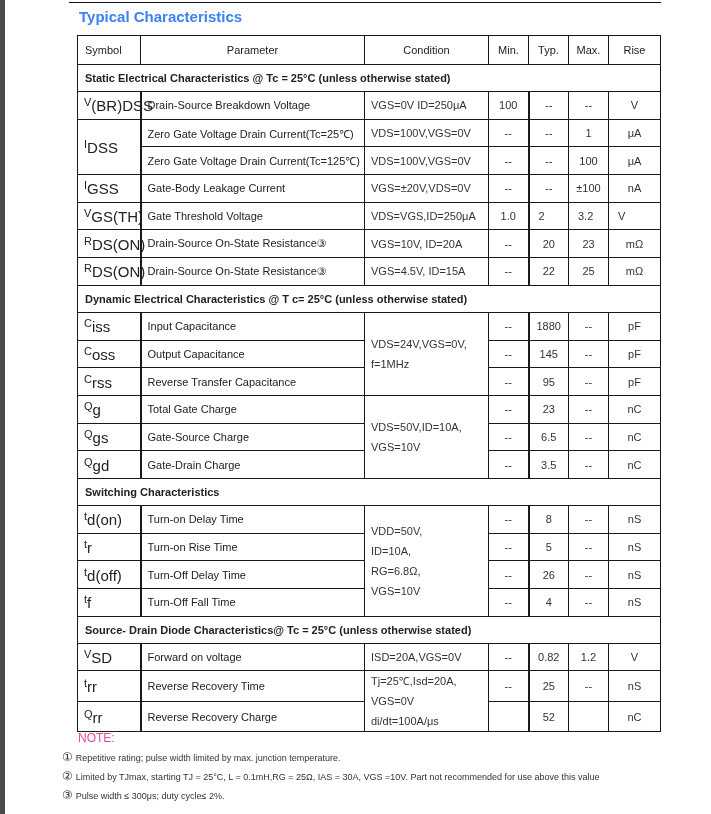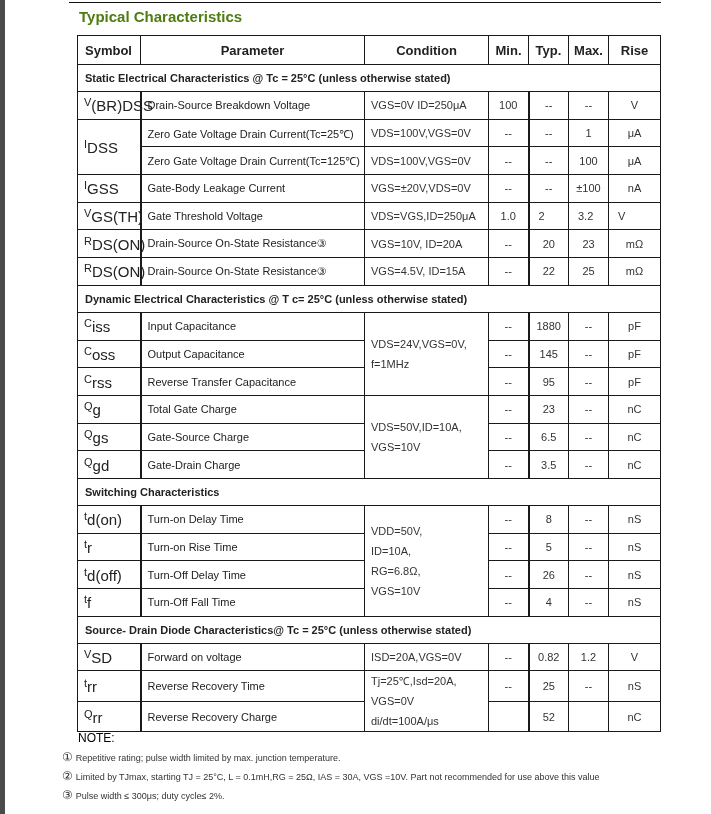--- a/index.html
+++ b/index.html
@@ -2,39 +2,39 @@
 <html><head>
 <meta charset="utf-8">
 <style>
   html, body { margin: 0; padding: 0; }
   body {
     width: 711px; height: 814px; background: #ffffff; position: relative; overflow: hidden;
     font-family: "Liberation Sans", sans-serif; color: #222;
   }
   .left-bar { position: absolute; left: 0; top: 0; width: 5px; height: 814px; background: #4a4a4a; }
   .top-rule { position: absolute; left: 69px; top: 2px; width: 592px; height: 1px; background: #111; }
-  .title { position: absolute; left: 79px; top: 8px; font-weight: bold; font-size: 15px; color: #4d7c0f; }
+  .title { position: absolute; left: 79px; top: 8px; font-weight: bold; font-size: 15px; color: #3b82f6; }
   table.spec {
     position: absolute; left: 77px; top: 35px; width: 583px;
     border-collapse: collapse; table-layout: fixed;
   }
   table.spec td, table.spec th {
     border: 1px solid #1a1a1a; padding: 0; font-size: 11px; height: 26.7px; vertical-align: middle;
   }
-  table.spec th { font-weight: bold; font-size: 13px; height: 28px; text-align: center; }
+  table.spec th { font-weight: normal; font-size: 11px; height: 28px; text-align: center; }
   table.spec th.sym { text-align: left; padding-left: 7px; }
   td.section { font-weight: bold; font-size: 13px; padding-left: 7px !important; height: 26px !important; margin-top: 36px; }
   td.symbol { font-size: 15px; padding-left: 6px !important; border-right: 2px solid #1a1a1a !important; }
   td.symbol sub { font-size: 15px; vertical-align: -5px; }
   td.param { padding-left: 6px !important; font-size: 10.5px; }
   td.cond { padding-left: 6px !important; font-size: 10.5px; color: #333; line-height: 20px; }
   td.num { text-align: center; font-size: 10.5px; color: #333; }
   td.numL { text-align: left; padding-left: 9px !important; font-size: 10.5px; color: #333; }
   td.typ { border-left: 2px solid #1a1a1a !important; }
-  .note-head { position: absolute; left: 78px; top: 731px; font-size: 12px; color: #000000; }
+  .note-head { position: absolute; left: 78px; top: 731px; font-size: 12px; color: #ec4899; }
   .note { position: absolute; left: 62px; font-size: 9px; color: #333; }
   .note .mark { font-size: 12px; margin-right: 3px; }
 </style>
 </head>
 <body>
 
 <div class="left-bar"></div>
 <div class="top-rule"></div>
 <div class="title">Typical Characteristics</div>
 

